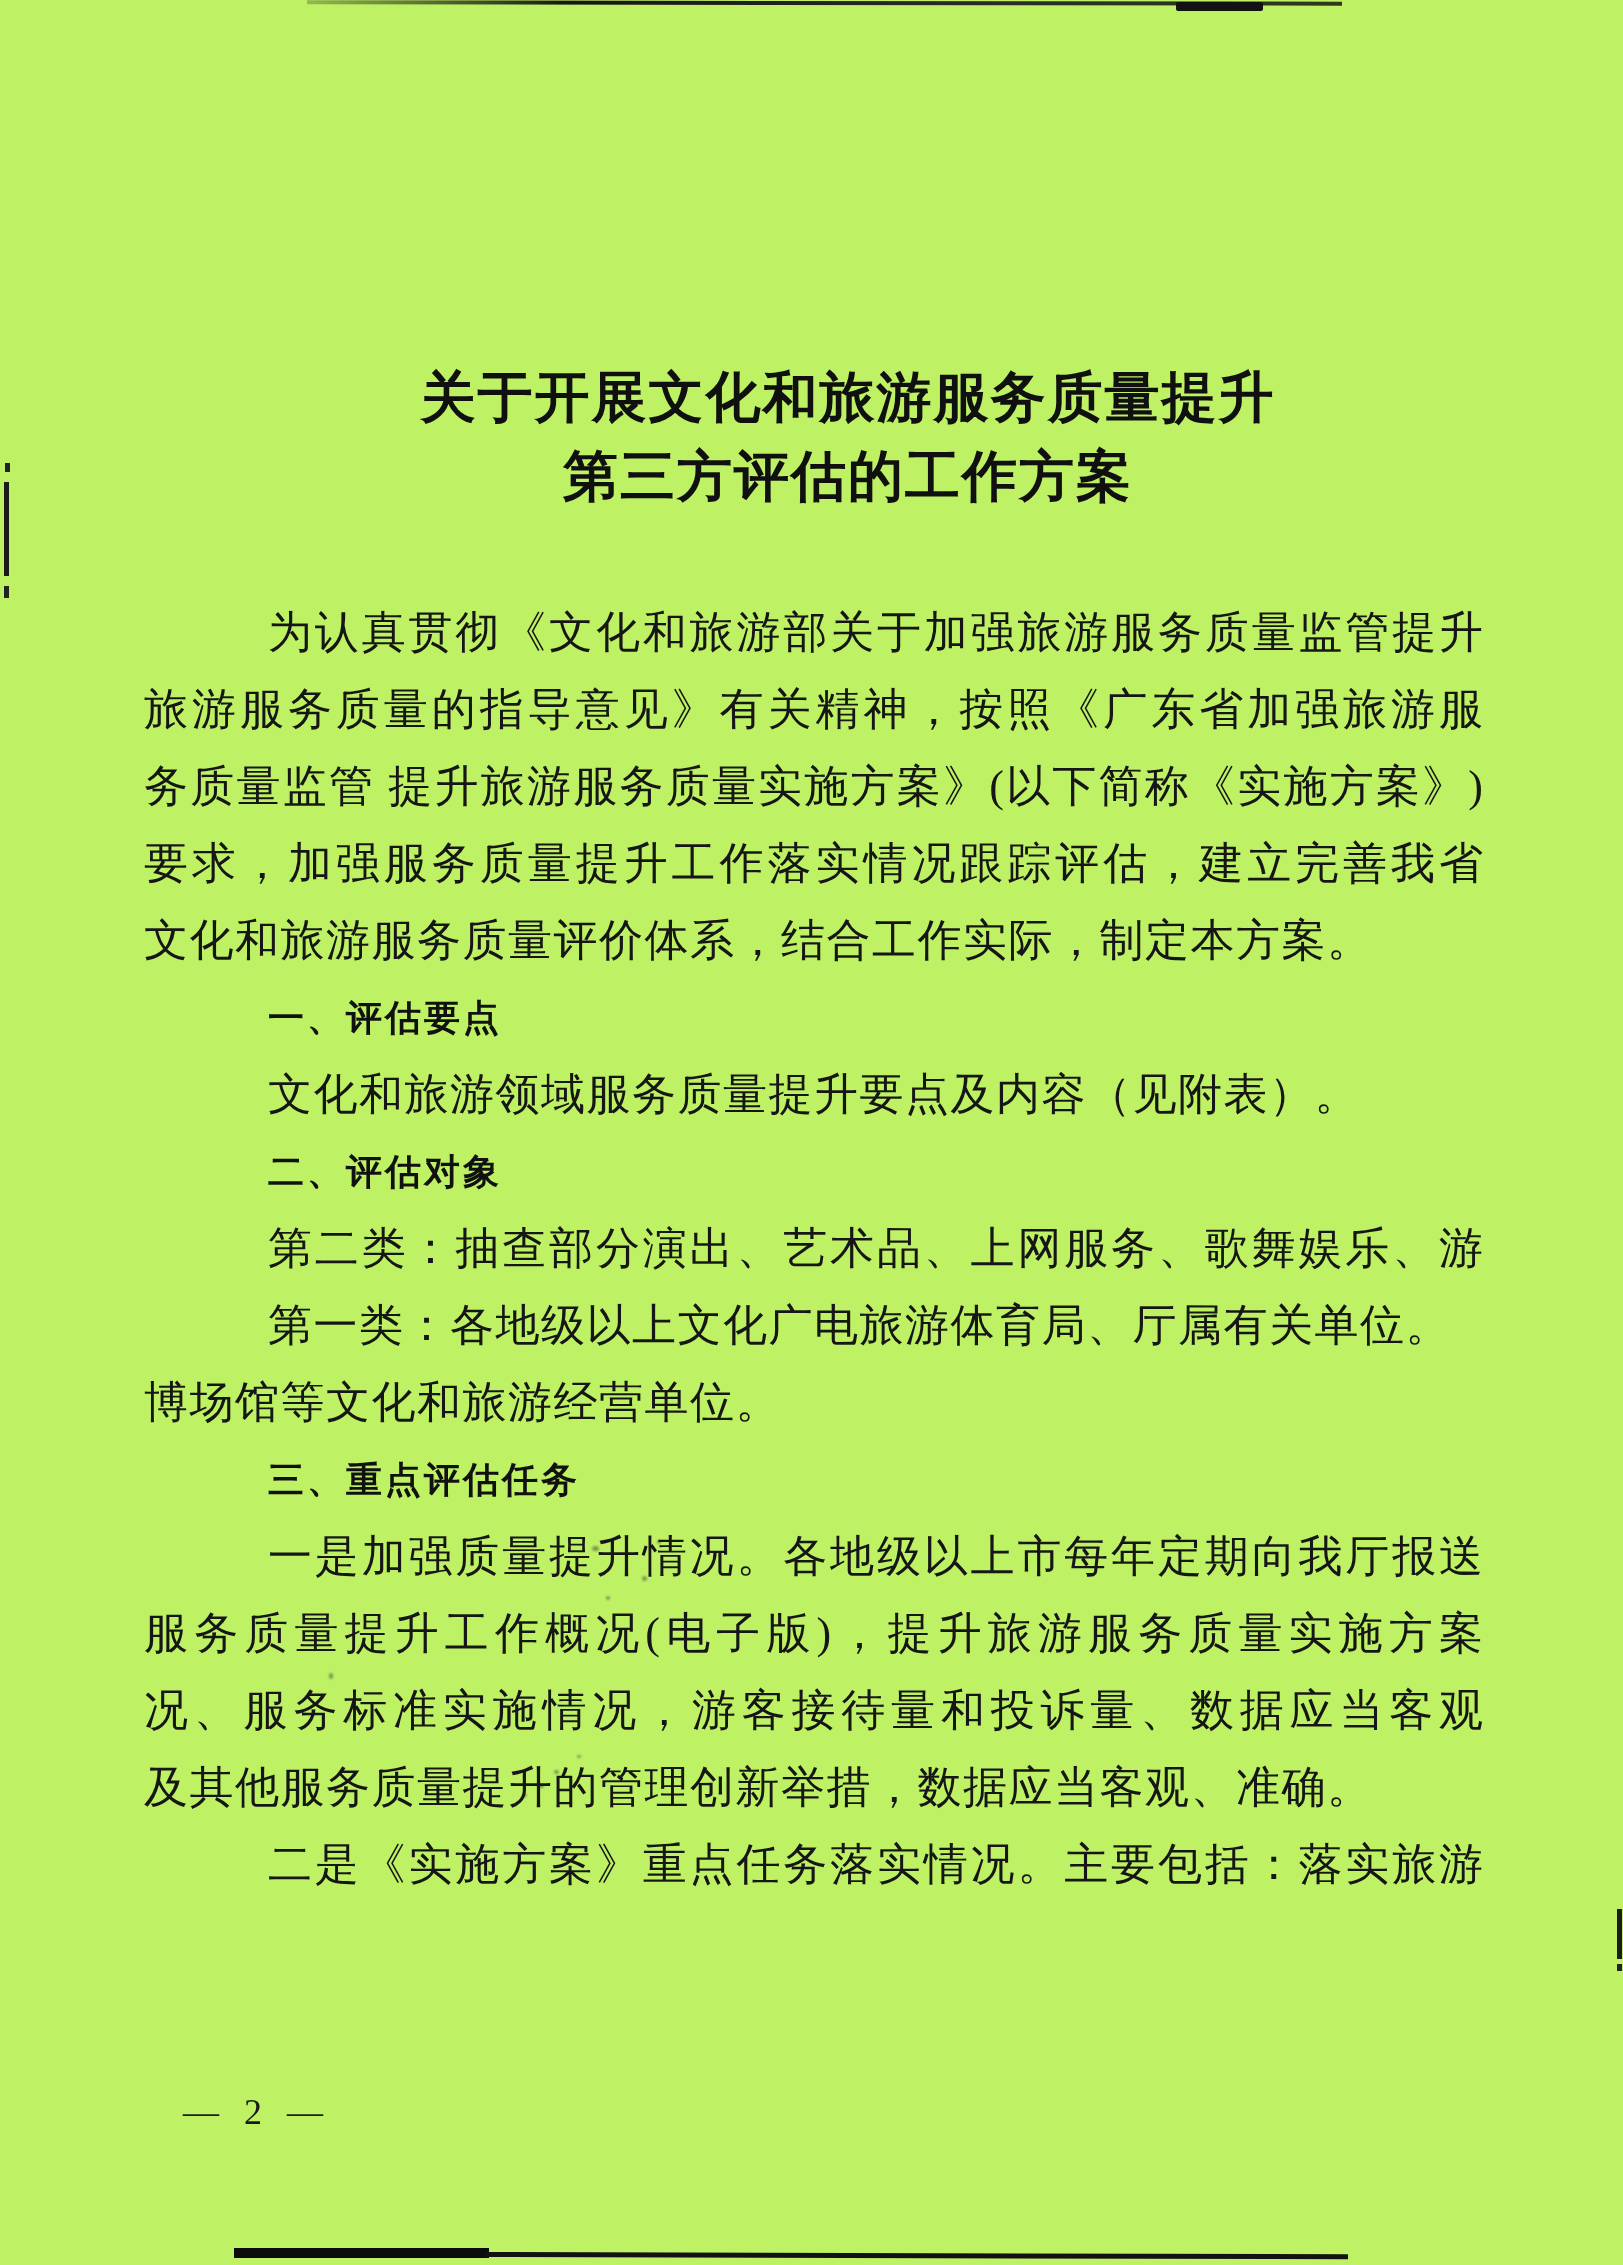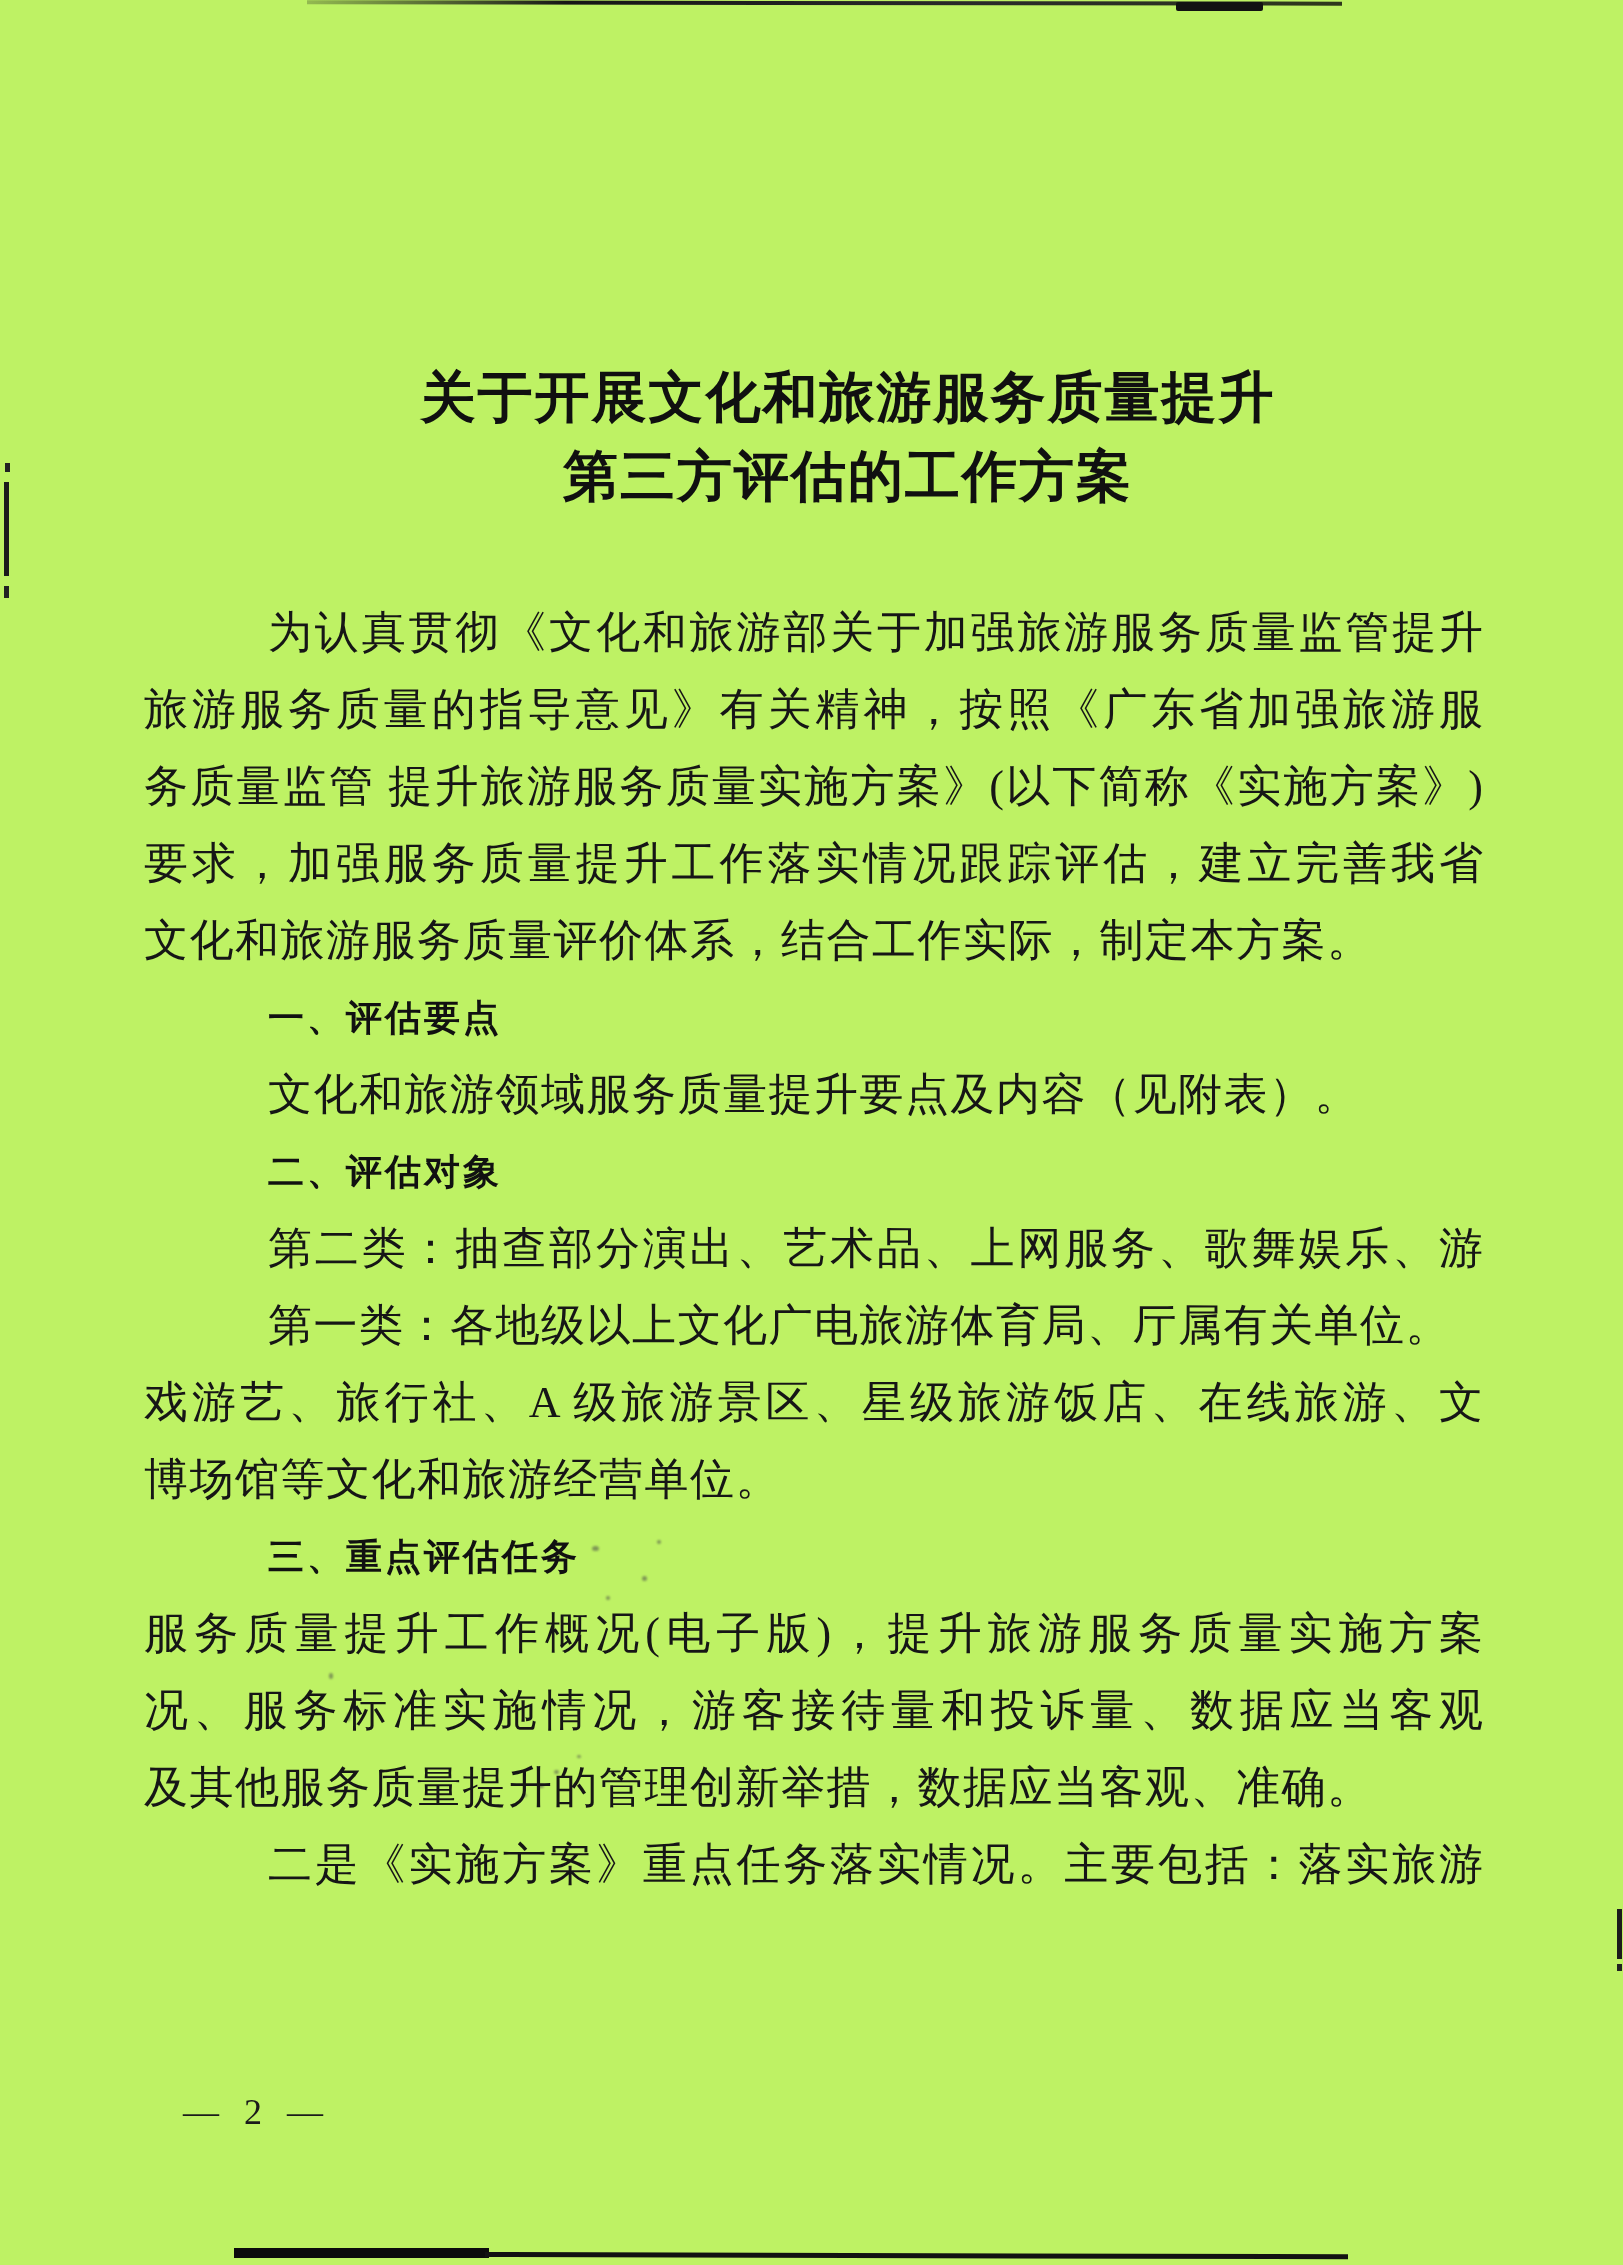--- a/index.html
+++ b/index.html
@@ -208,23 +208,23 @@
     <div class="line indent full">为认真贯彻《文化和旅游部关于加强旅游服务质量监管提升</div>
     <div class="line full">旅游服务质量的指导意见》有关精神，按照《广东省加强旅游服</div>
     <div class="line full">务质量监管 提升旅游服务质量实施方案》(以下简称《实施方案》)</div>
     <div class="line full">要求，加强服务质量提升工作落实情况跟踪评估，建立完善我省</div>
     <div class="line">文化和旅游服务质量评价体系，结合工作实际，制定本方案。</div>
     <div class="line heading">一、评估要点</div>
     <div class="line indent">文化和旅游领域服务质量提升要点及内容（见附表）。</div>
     <div class="line heading">二、评估对象</div>
     <div class="line indent full">第二类：抽查部分演出、艺术品、上网服务、歌舞娱乐、游</div>
     <div class="line indent">第一类：各地级以上文化广电旅游体育局、厅属有关单位。</div>
-    <div class="line full">戏游艺、旅行社、A 级旅游景区、星级旅游饭店、在线旅游、文</div>
     <div class="line">博场馆等文化和旅游经营单位。</div>
     <div class="line heading">三、重点评估任务</div>
+    <div class="line indent full">一是加强质量提升情况。各地级以上市每年定期向我厅报送</div>
     <div class="line full">服务质量提升工作概况(电子版)，提升旅游服务质量实施方案</div>
     <div class="line full">况、服务标准实施情况，游客接待量和投诉量、数据应当客观</div>
     <div class="line">及其他服务质量提升的管理创新举措，数据应当客观、准确。</div>
     <div class="line indent full">二是《实施方案》重点任务落实情况。主要包括：落实旅游</div>
   </div>
 
   <div class="page-number">— 2 —</div>
 
 </div>
 

